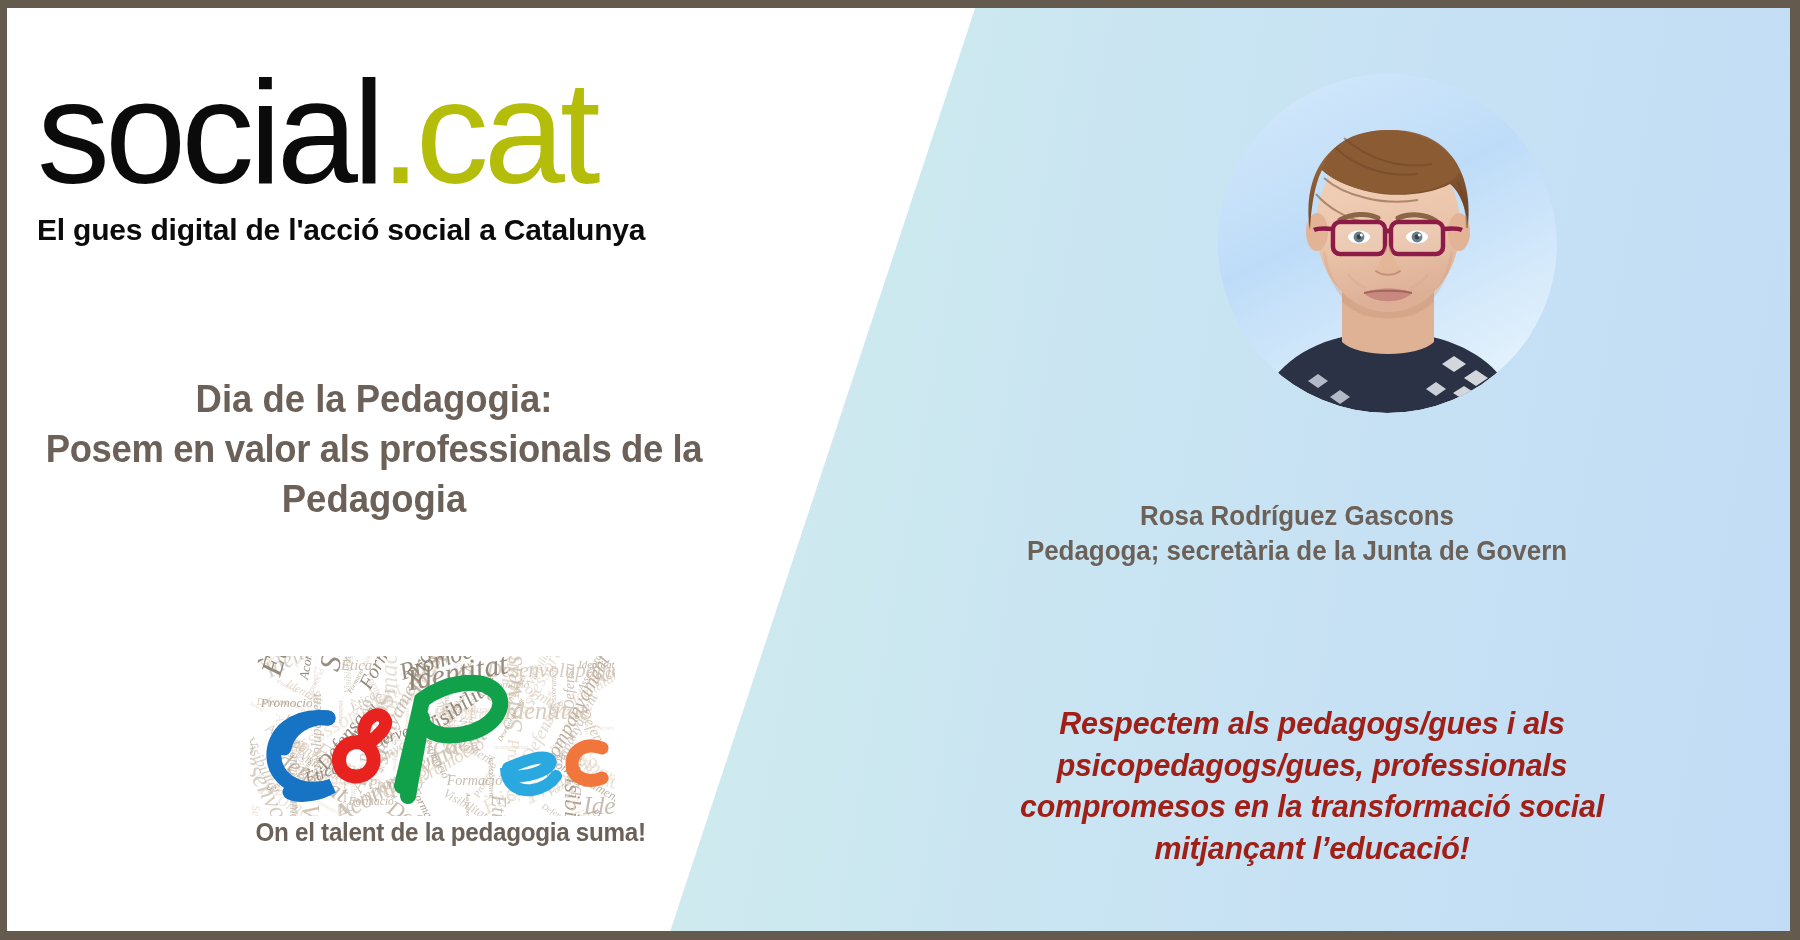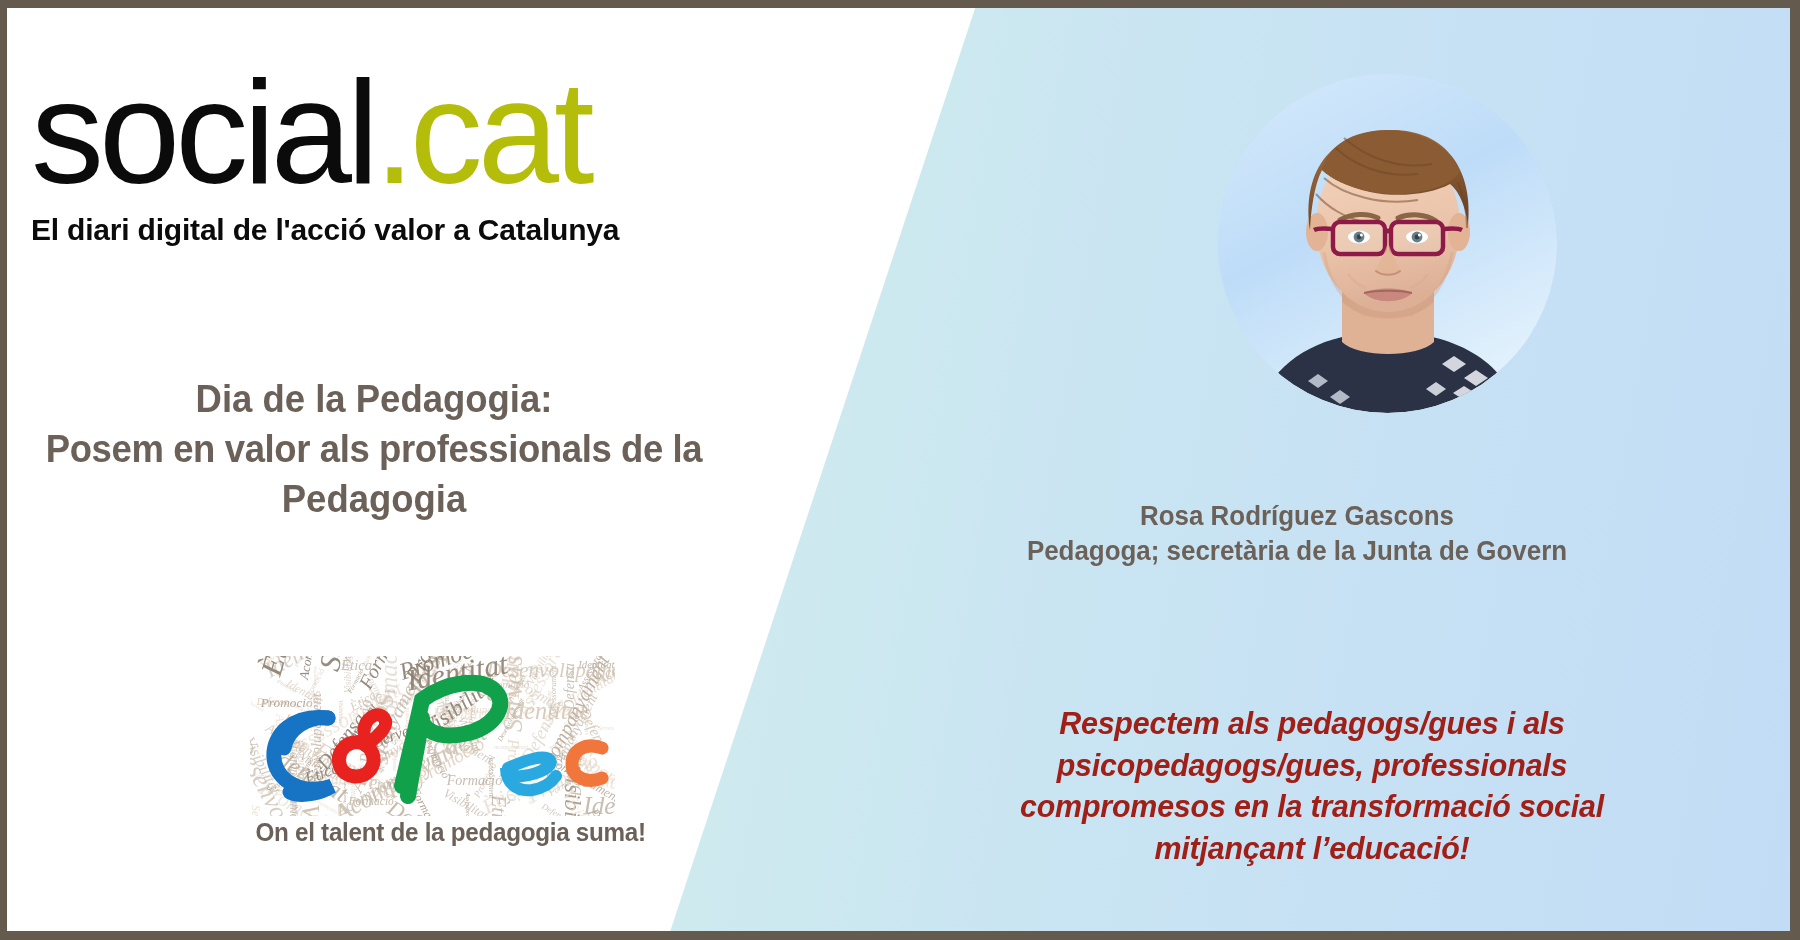--- a/index.html
+++ b/index.html
@@ -43,21 +43,21 @@
     position: absolute;
     left: 0;
     top: 0;
     width: 740px;
     height: 100%;
   }
 
   
   .logo-block {
     position: absolute;
-    left: 24px;
+    left: 30px;
     top: 55px;
     width: 720px;
   }
   .logo-wordmark {
     font-family: "Liberation Sans", sans-serif;
     font-size: 146px;
     font-weight: 400;
     line-height: 0.96;
     letter-spacing: -5px;
     white-space: nowrap;
@@ -200,21 +200,21 @@
 
 <div id="poster">
 
   <div class="bg-white"></div>
   <div class="bg-gradient"></div>
 
   <div class="left-col">
 
     <div class="logo-block">
       <div class="logo-wordmark"><span>social</span><span class="dot-cat">.cat</span></div>
-      <div class="logo-tagline">El diari digital de l'acció valor a Catalunya</div>
+      <div class="logo-tagline">El gues digital de l'acció social a Catalunya</div>
     </div>
 
     <div class="headline">
       <span class="headline-line">Dia de la Pedagogia:</span>
       <span class="headline-line wide">Posem en valor als professionals de la</span>
       <span class="headline-line">Pedagogia</span>
     </div>
 
     <div class="cloud-logo">
       <div class="cloud-canvas" id="cloud-canvas">

